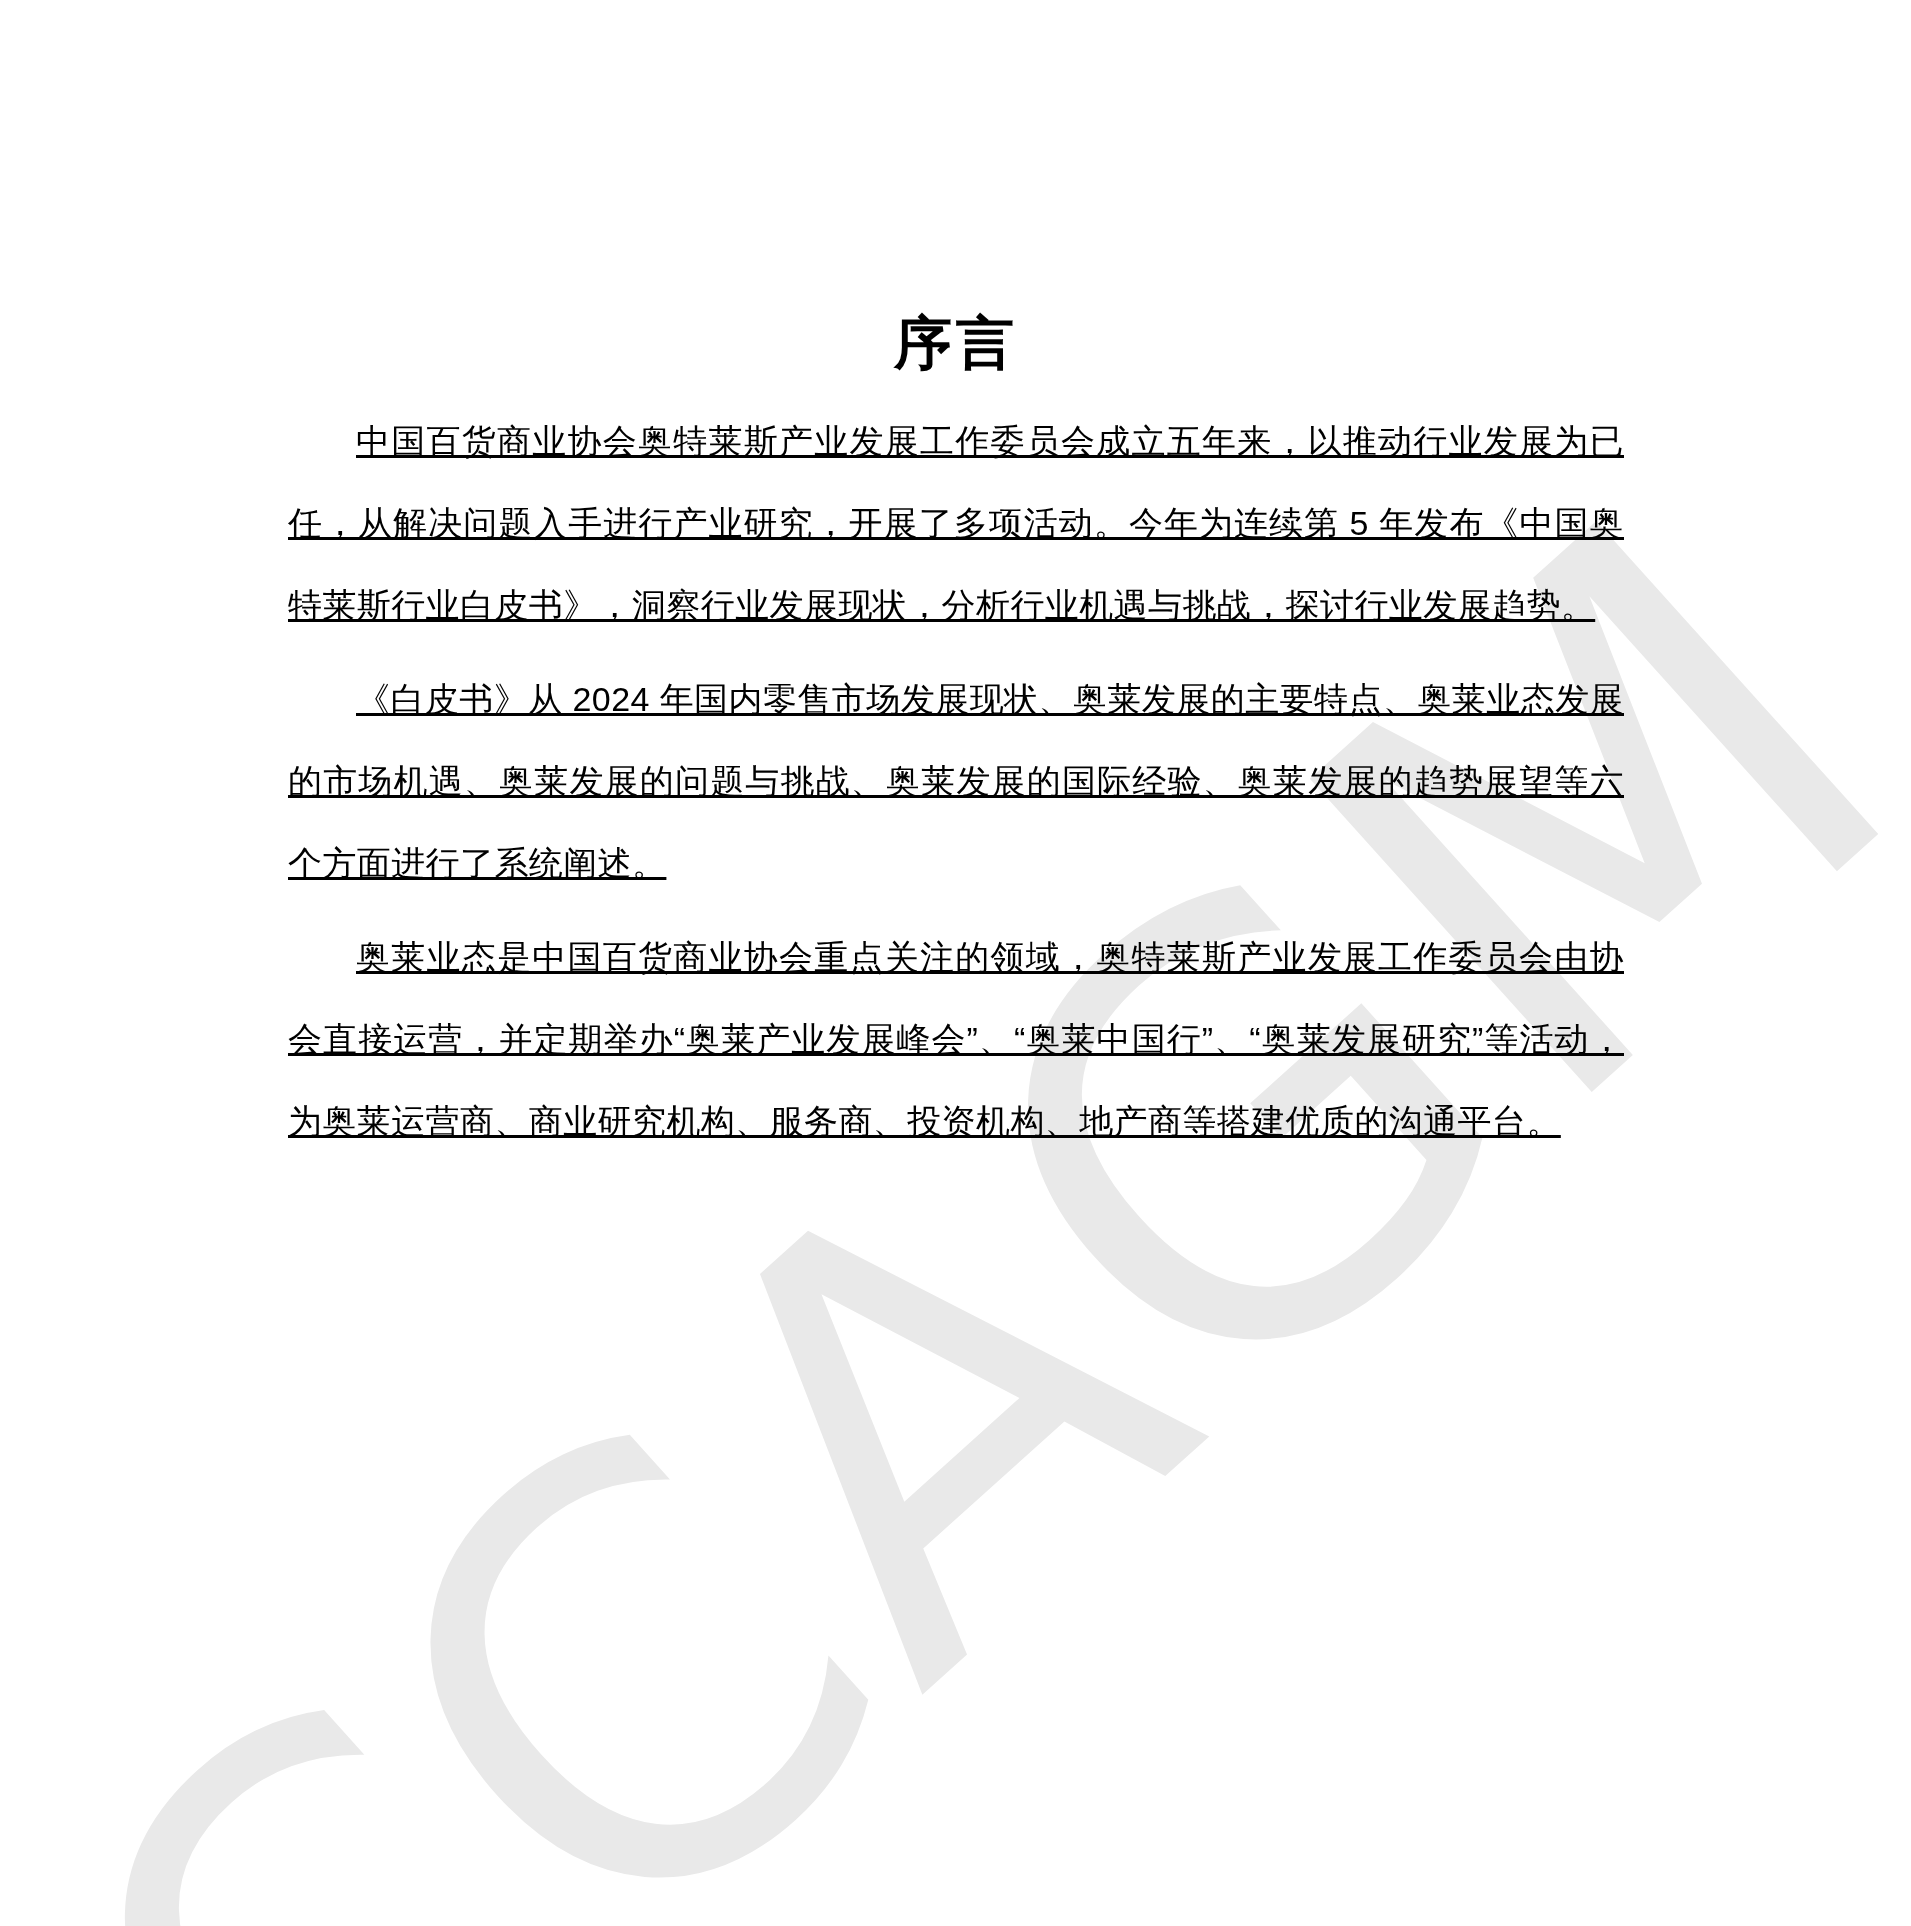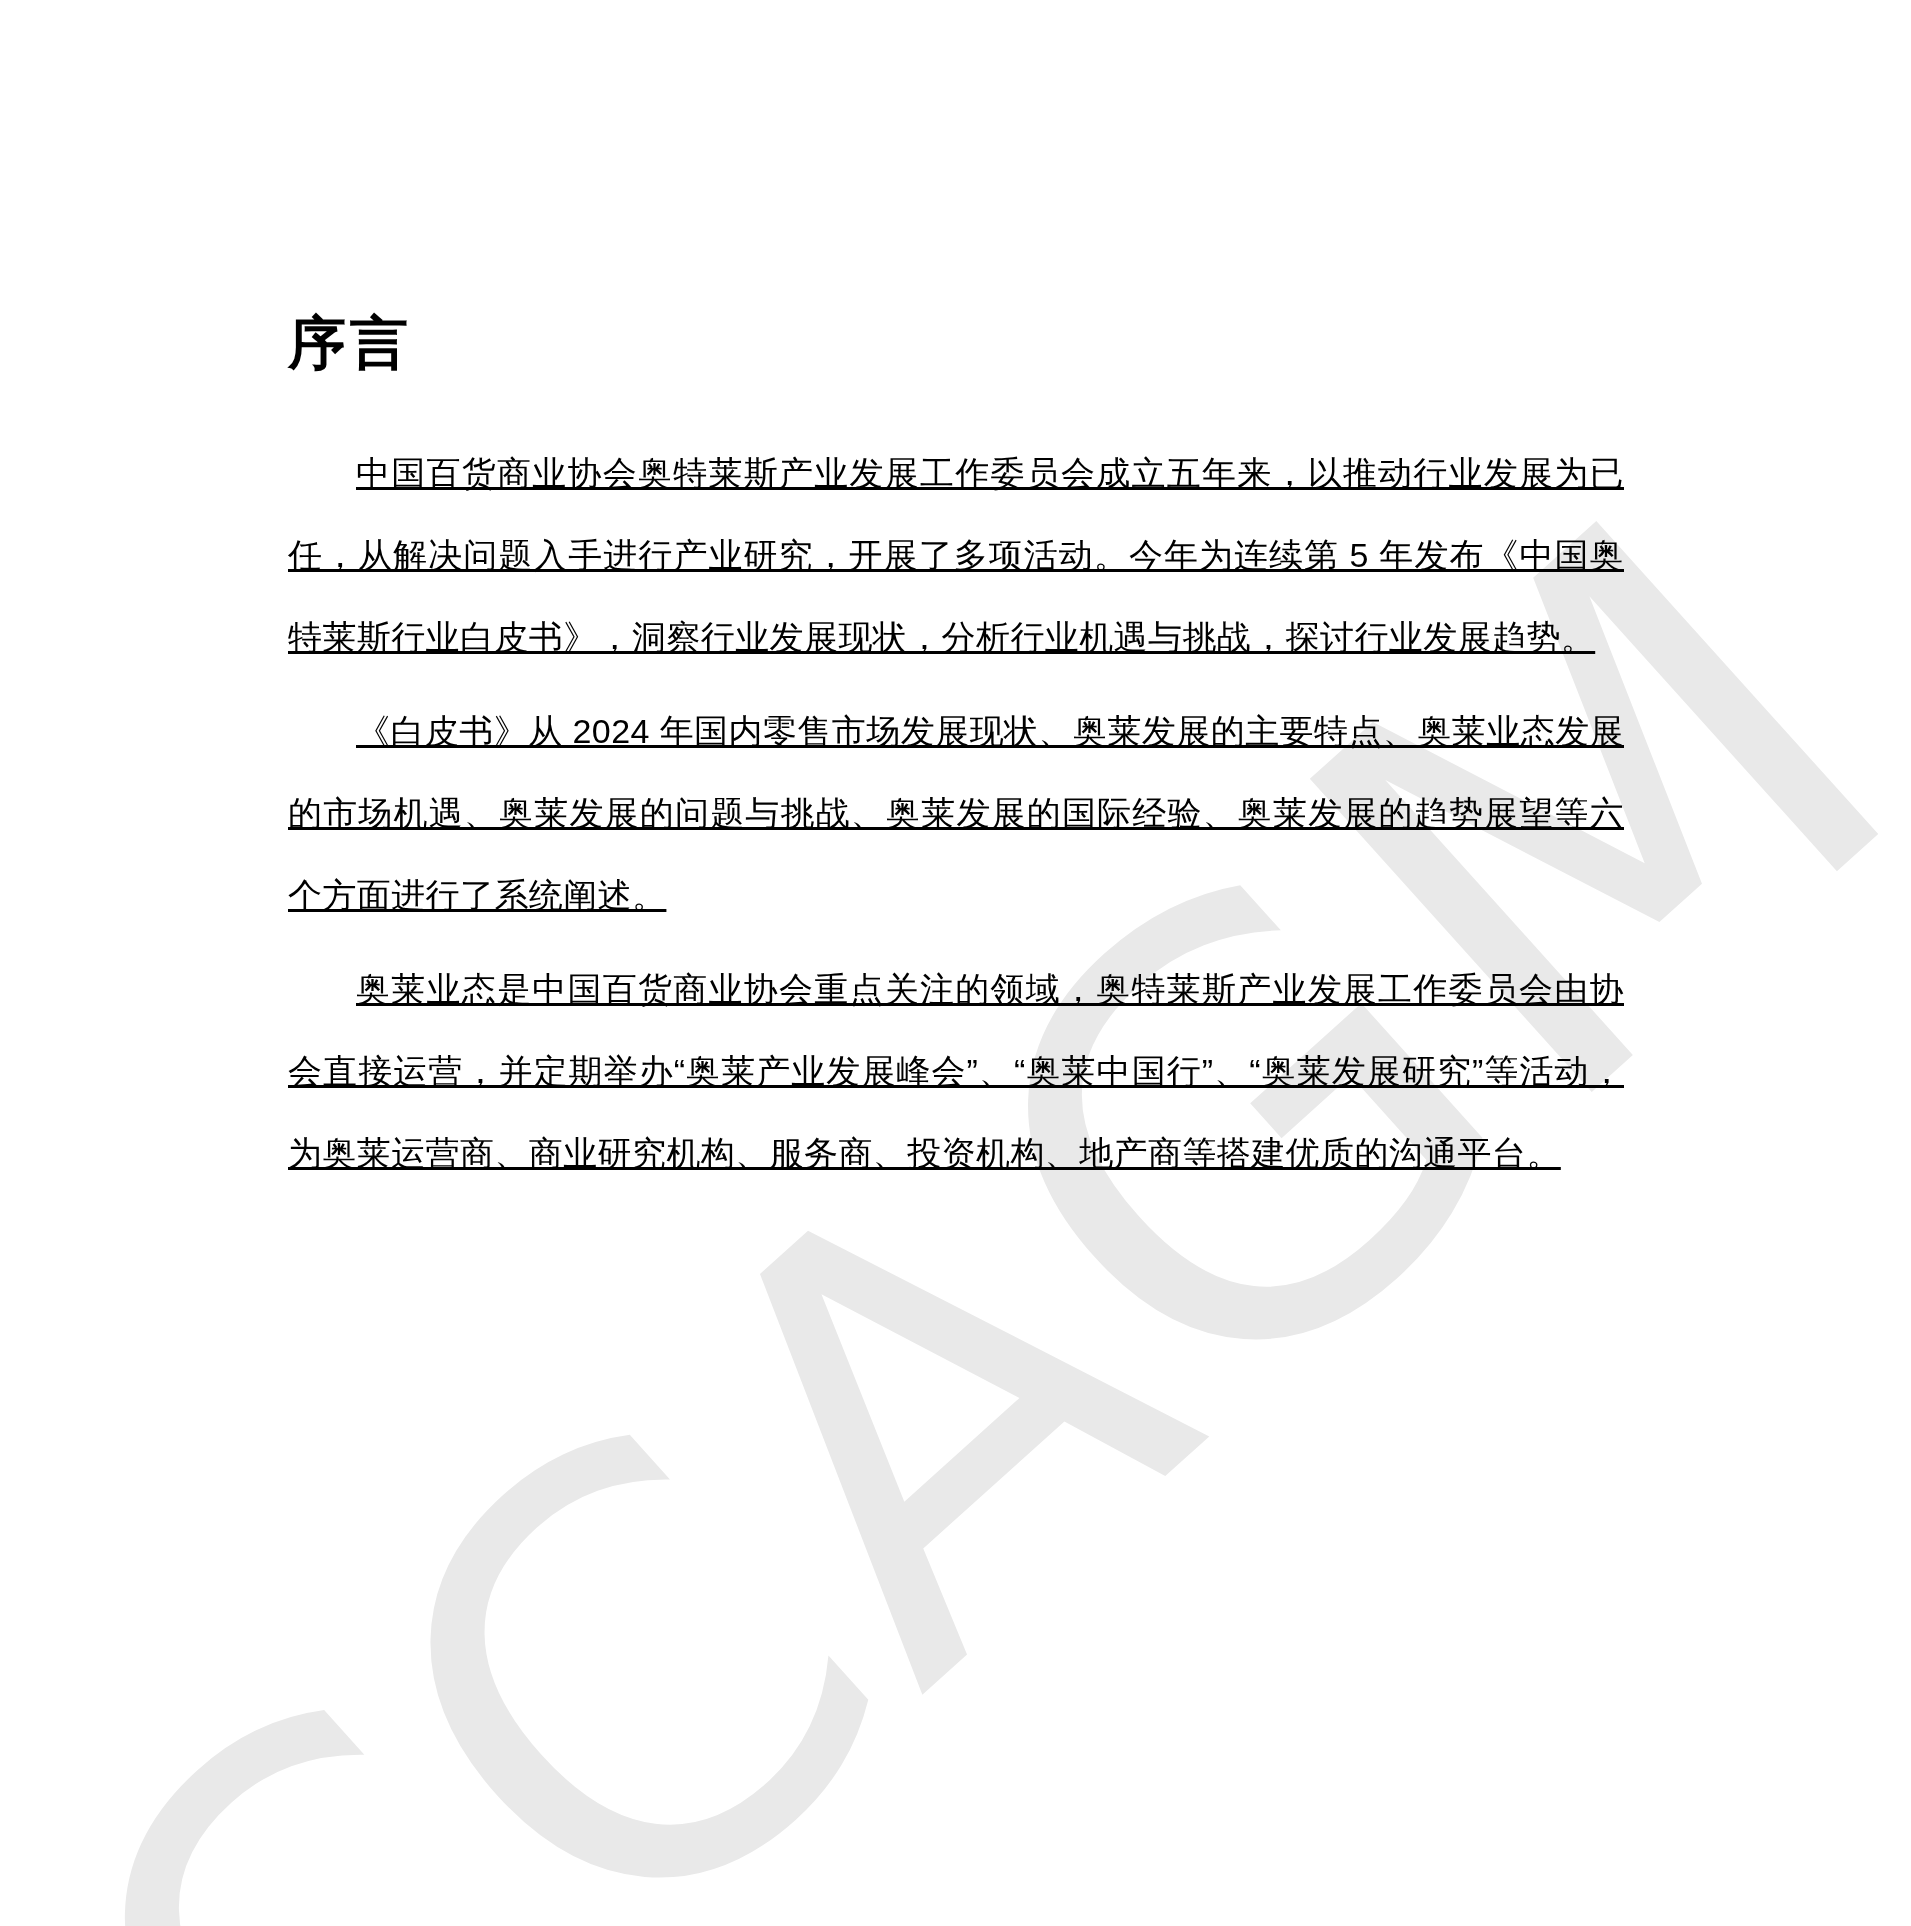--- a/index.html
+++ b/index.html
@@ -31,22 +31,22 @@
   .content {
     position: relative;
     z-index: 1;
     padding: 308px 288px 0 288px;
   }
   .doc-title {
     font-size: 58px;
     font-weight: 700;
     line-height: 1.2;
     letter-spacing: 3.9px;
-    text-align: left;
-    margin: 0 0 54px 0;
+    text-align: center;
+    margin: 0 0 22px 0;
   }
   .doc-paragraph {
     font-size: 34px;
     line-height: 82px;
     letter-spacing: 0.4px;
     margin: 0 0 12.3px 0;
     text-indent: 2em;
     text-align: justify;
     text-decoration: underline;
   }

